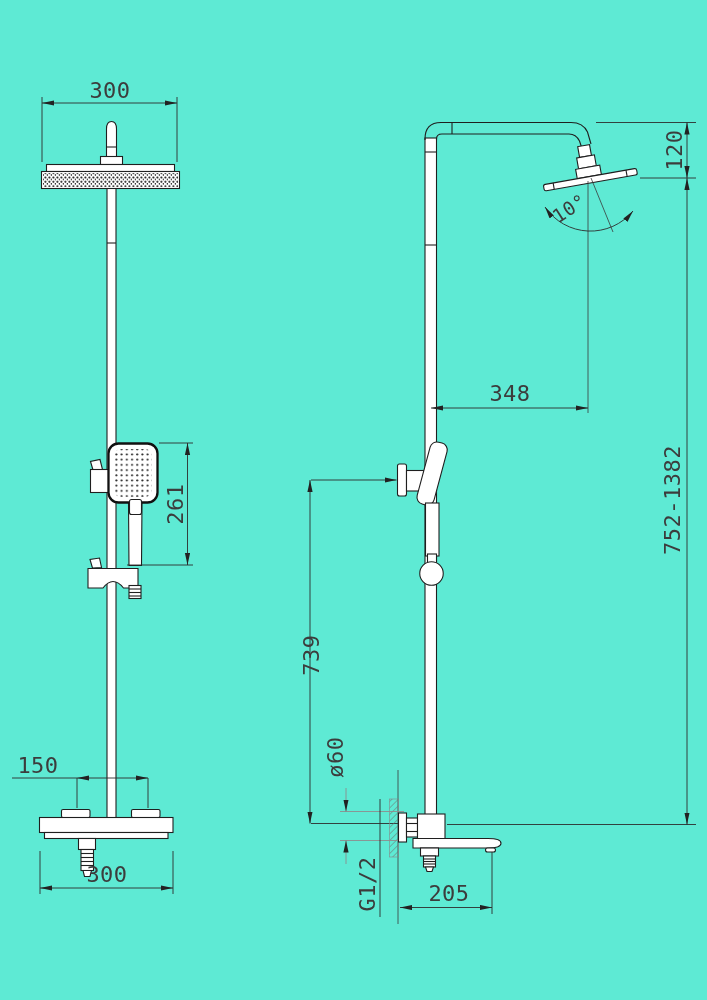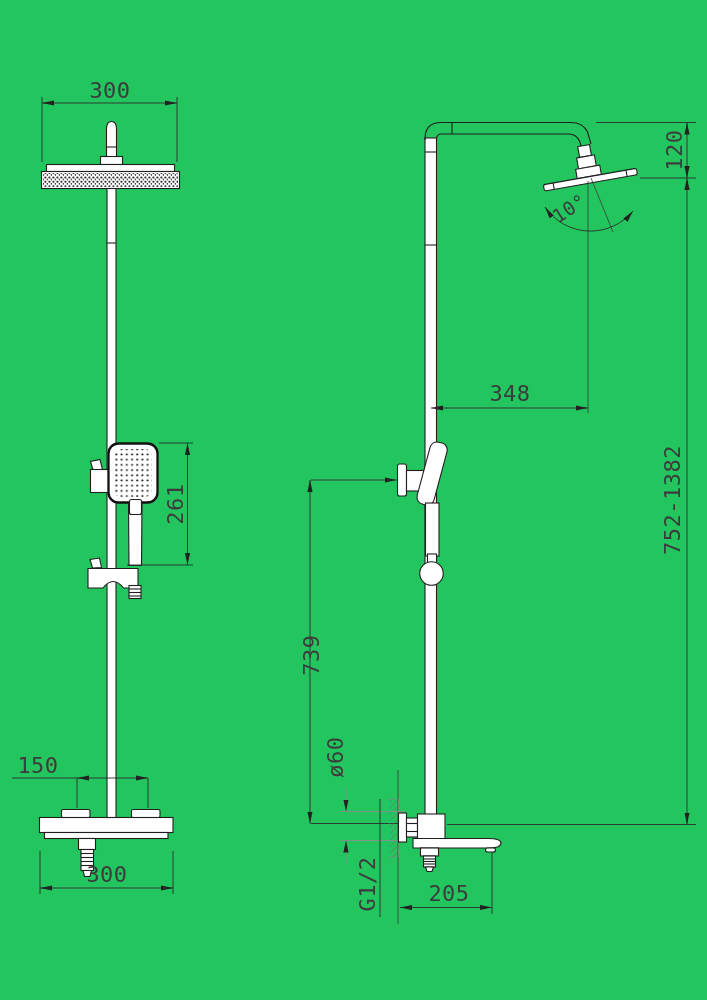--- a/index.html
+++ b/index.html
@@ -1,16 +1,16 @@
 <!DOCTYPE html>
 <html><head>
 <meta charset="utf-8">
 <style>
   html,body{margin:0;padding:0;background:#ffffff;}
-  .stage{position:relative;width:707px;height:1000px;background:#22c55e;overflow:hidden;
+  .stage{position:relative;width:707px;height:1000px;background:#5eead4;overflow:hidden;
          font-family:"DejaVu Sans Mono","Liberation Mono",monospace;}
   svg{display:block}
   .obj{stroke:#1f1f1f;stroke-width:1.1;fill:none;}
   .objw{stroke:#1f1f1f;stroke-width:1.1;fill:#ffffff;}
   .thick{stroke:#111;stroke-width:2.3;fill:#ffffff;}
   .dim{stroke:#2e2e2e;stroke-width:0.9;fill:none;}
   .dimg{stroke:#8d8d8d;stroke-width:0.9;fill:none;}
   .thin{stroke:#3a3a3a;stroke-width:0.8;fill:none;}
   text.dimtxt{fill:#3c3c3c;font-size:22px;letter-spacing:0.5px;
               font-family:"DejaVu Sans Mono","Liberation Mono",monospace;}

